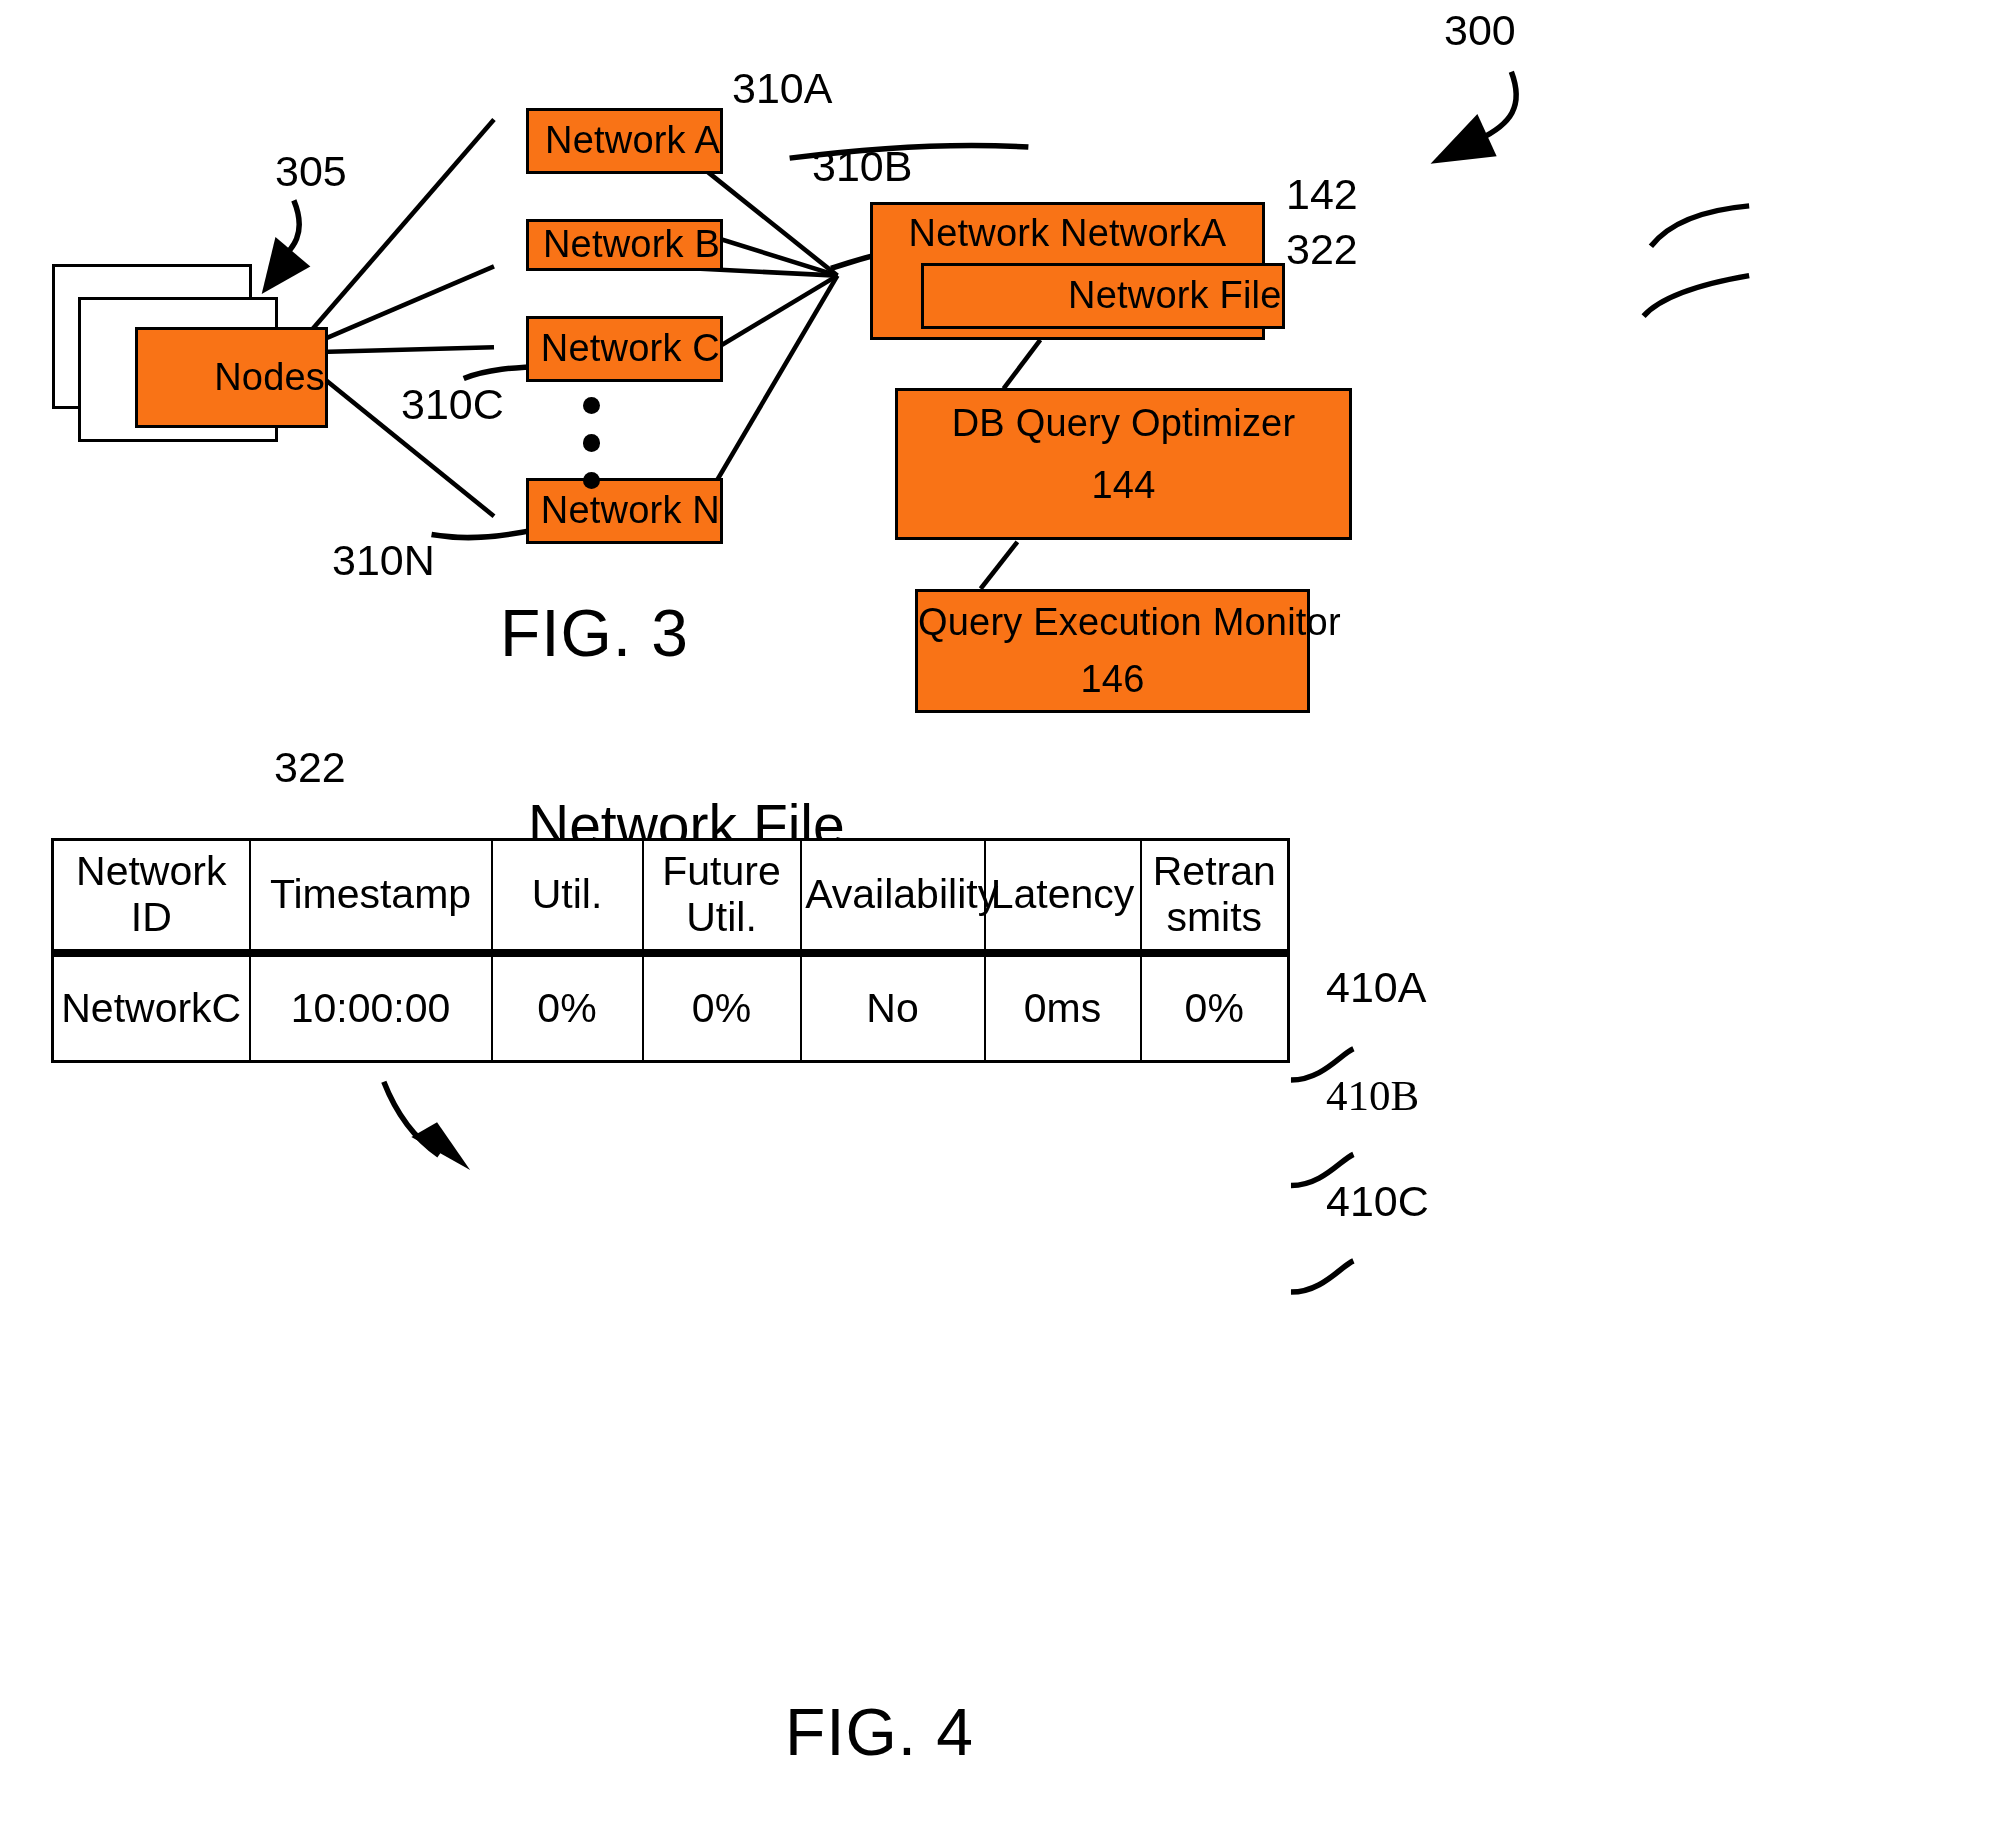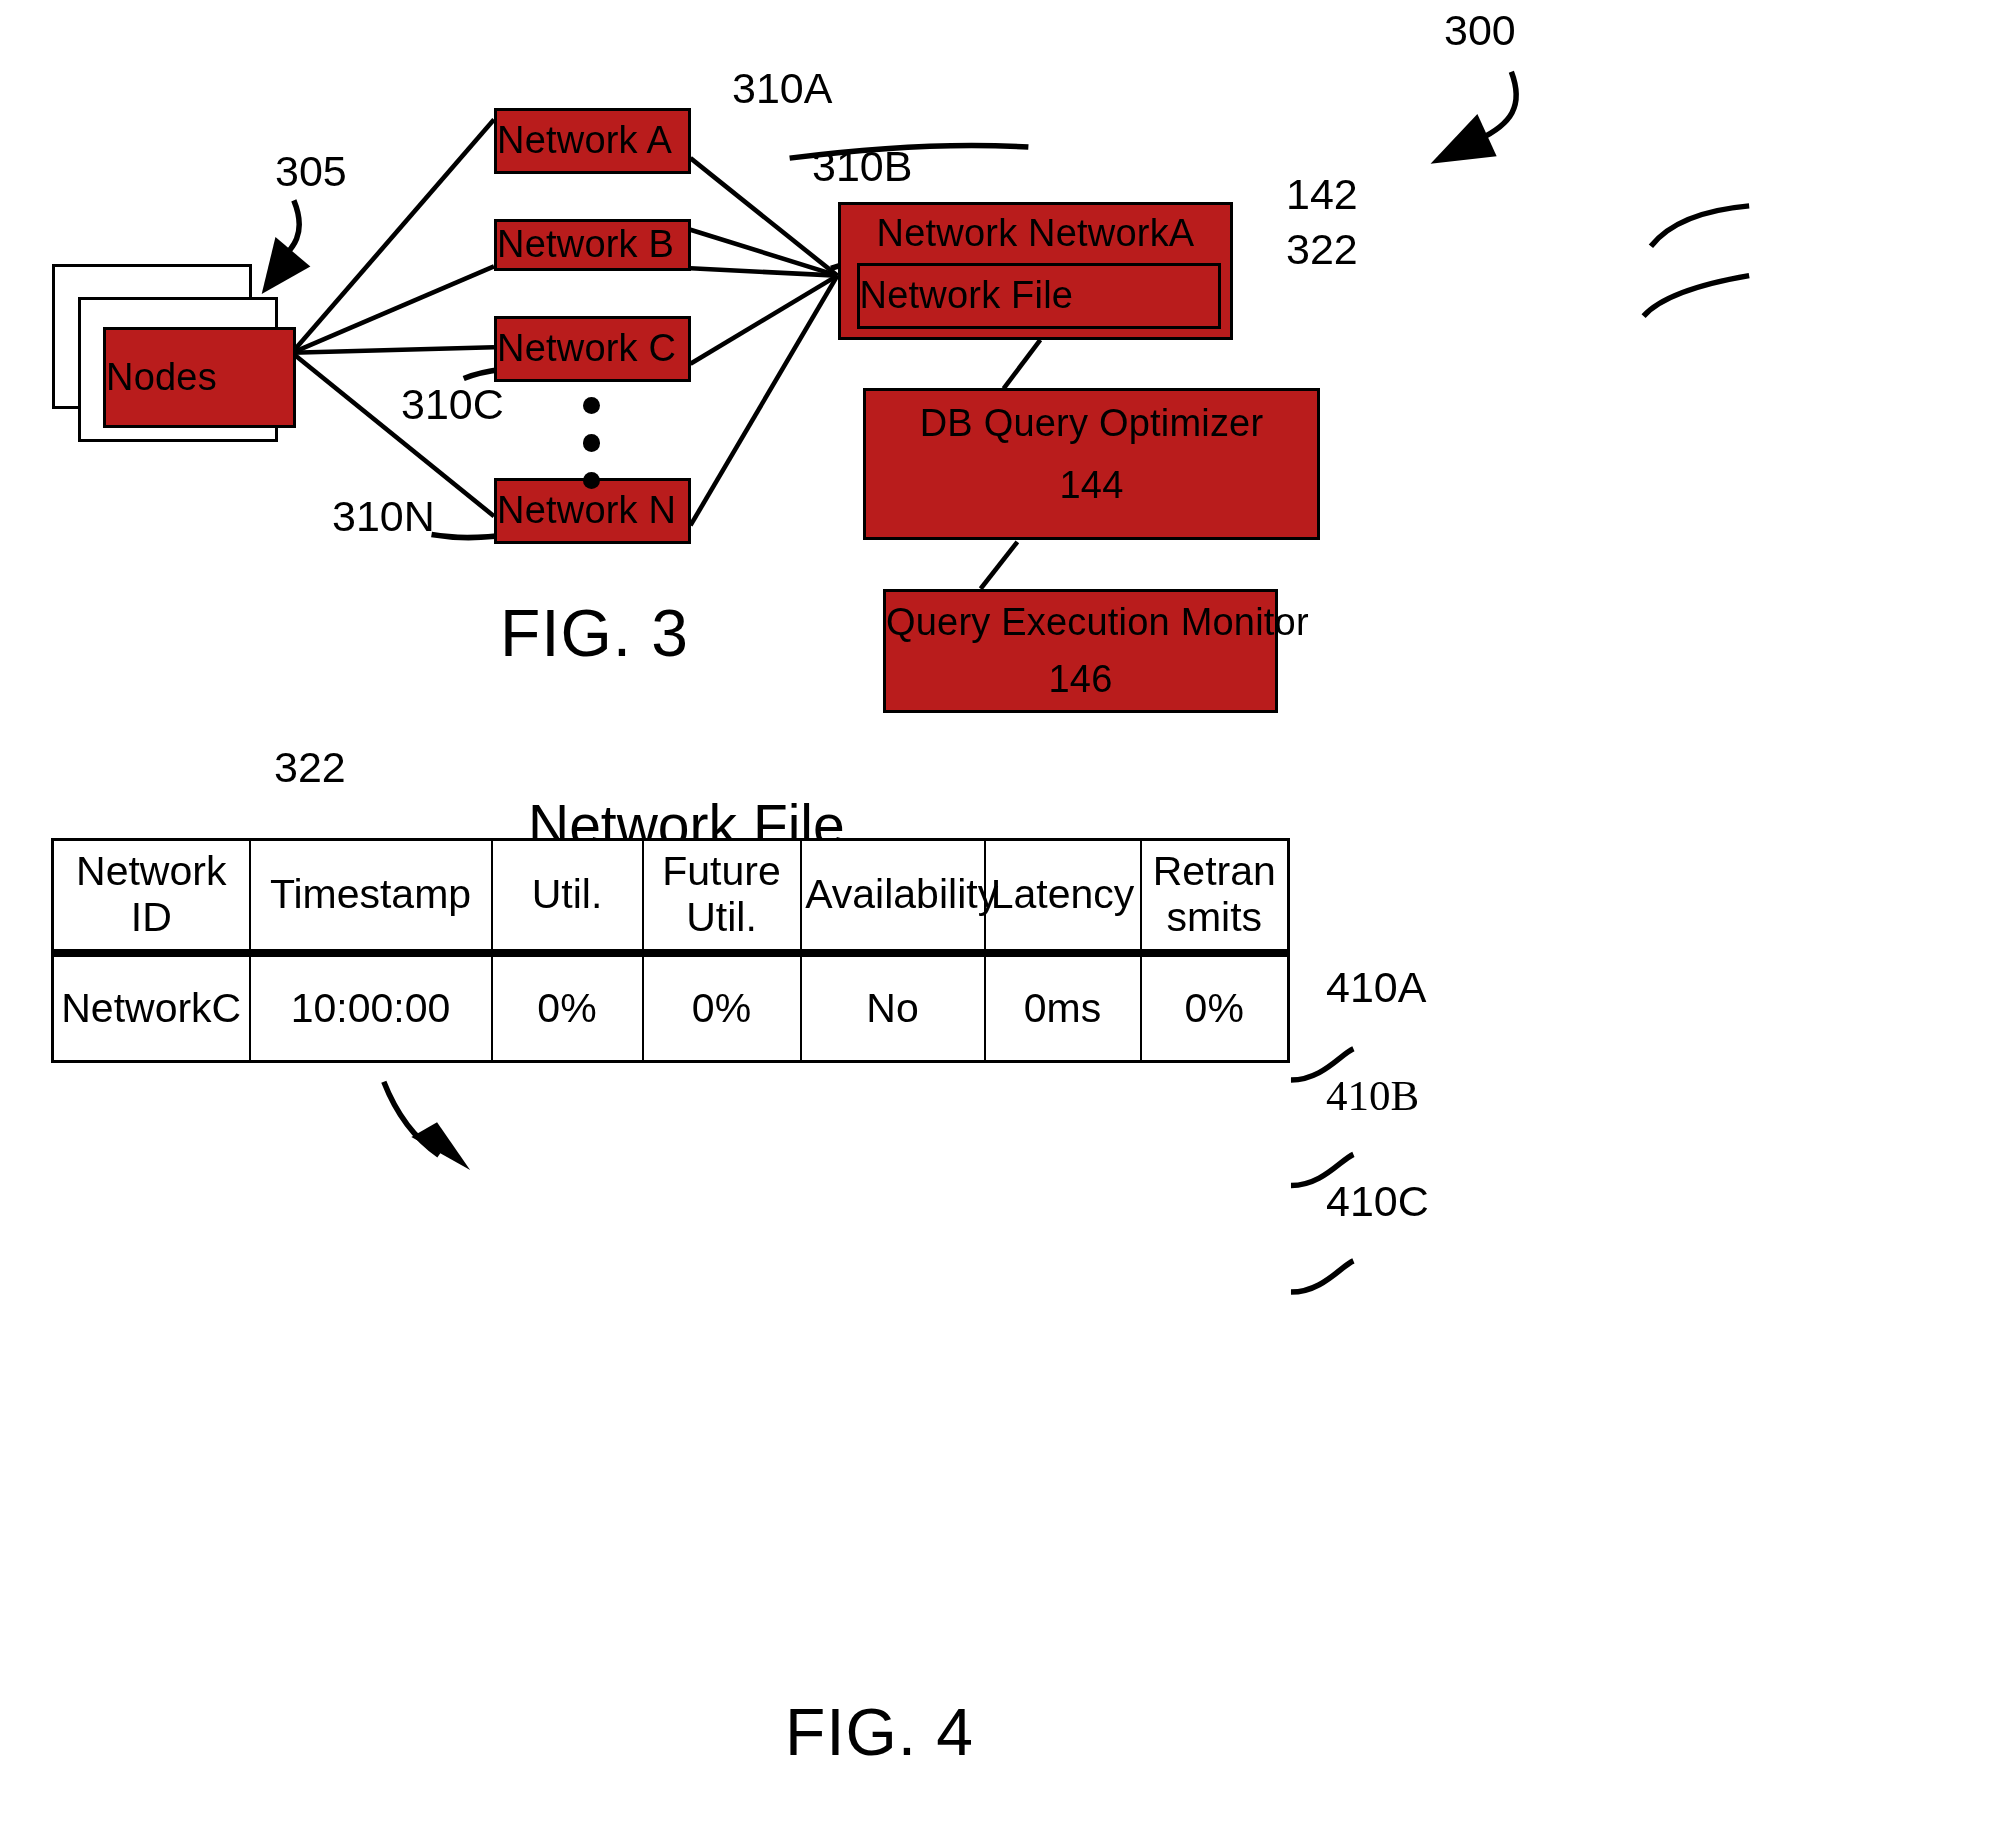--- a/index.html
+++ b/index.html
@@ -19,26 +19,27 @@
     position: absolute;
     left: 0; top: 0;
     width: 2009px;
     height: 1823px;
   }
 
   
   .box {
     position: absolute;
     border: 3.7px solid #000;
-    background: #b91c1c;
+    background: #f97316;
     box-sizing: border-box;
     display: flex;
     align-items: center;
-    justify-content: flex-start;
+    justify-content: flex-end;
     text-align: center;
+    margin-left: 32px;
   }
   .box-label {
     font-size: 38px;
     line-height: 1.15;
     letter-spacing: 0.2px;
     white-space: nowrap;
   }
 
   
   .card {
@@ -230,21 +231,21 @@
     <div style="position:absolute; left:0; right:0; top:66px; text-align:center;">
       <span class="box-label underlined">146</span>
     </div>
   </div>
 
   <div class="ref" style="left:1444px; top:9.2px;">300</div>
   <div class="ref" style="left:275px; top:150px;">305</div>
   <div class="ref" style="left:732px; top:67px;">310A</div>
   <div class="ref" style="left:803px; top:145px;margin-left:9px;">310B</div>
   <div class="ref" style="left:401px; top:383px;">310C</div>
-  <div class="ref" style="left:332px; top:495px;">310N</div>
+  <div class="ref" style="left:332px; top:539px;">310N</div>
   <div class="ref" style="left:1286px; top:173px;">142</div>
   <div class="ref" style="left:1286px; top:228px;">322</div>
 
   <div class="figcap" style="left:500px; top:595px;">FIG. 3</div>
 
   <div class="ref" style="left:274px; top:746px;">322</div>
 
   <div class="filetitle" style="left:528px; top:792px;">Network File</div>
 
   <table class="nf-table" style="left:51px; top:838px; width:1235px;">

